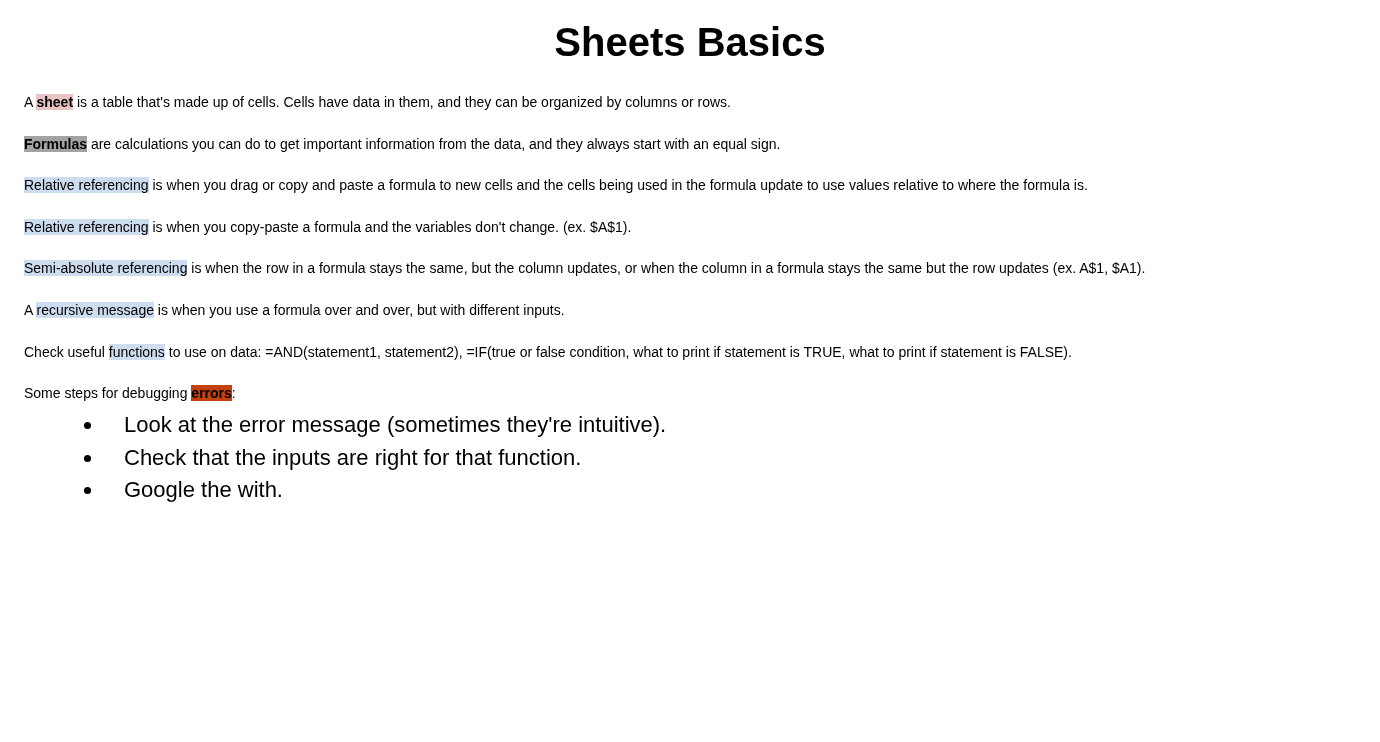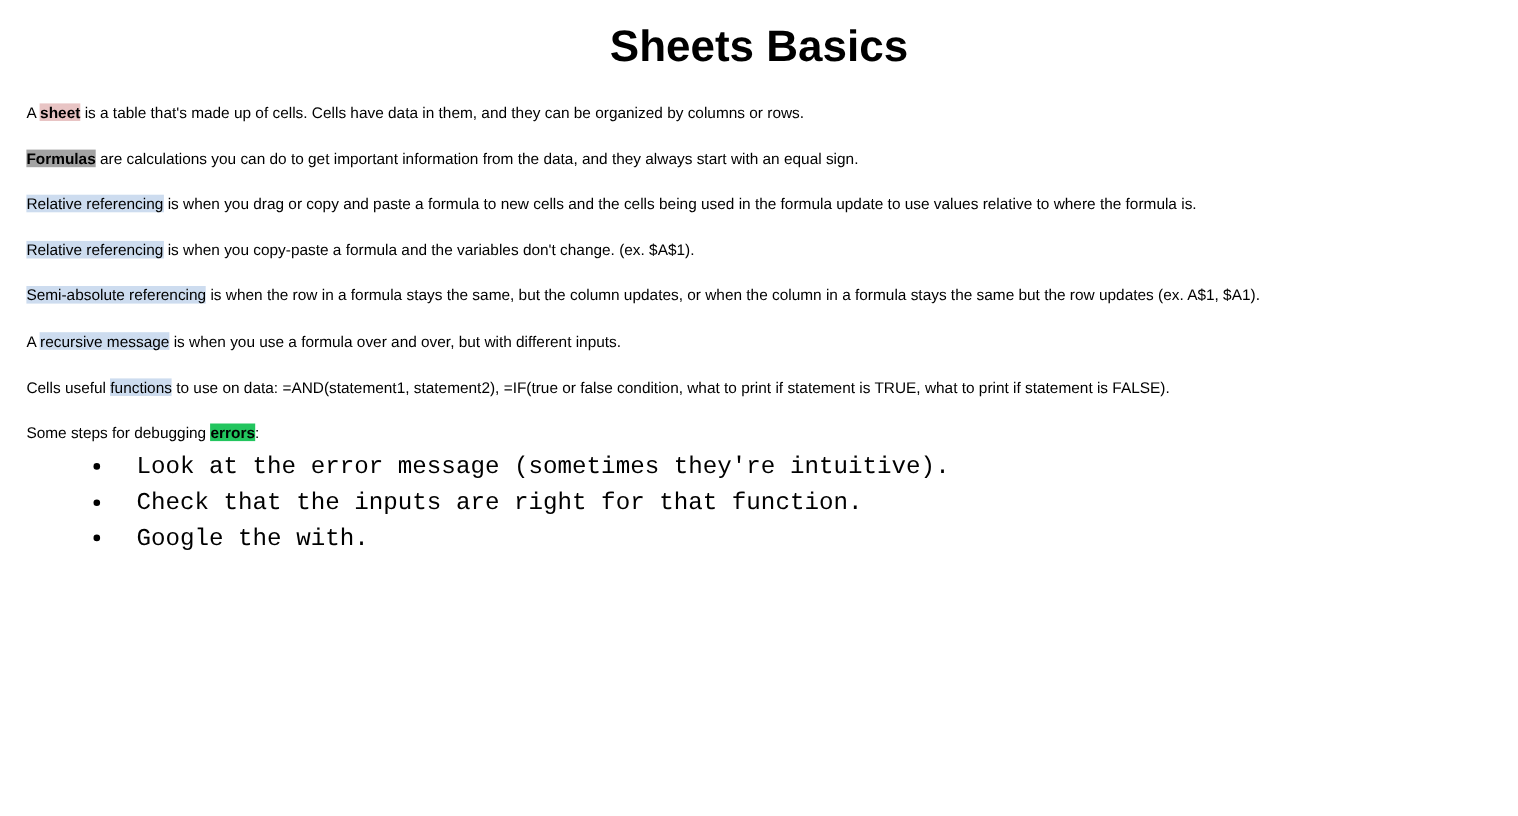--- a/index.html
+++ b/index.html
@@ -20,30 +20,29 @@
       font-size: 14px;
       line-height: 1.4;
       margin-bottom: 22px;
     }
     p.tight { margin-bottom: 6px; }
     ul {
       list-style: disc;
       padding-left: 80px;
       font-size: 22px;
       line-height: 1.4;
-      font-family: Liberation Mono, monospace;
     }
     li {
       padding-left: 20px;
       margin-bottom: 2px;
     }
     .hl-red    { background-color: #e8c4c4; font-weight: 700; }
     .hl-green  { background-color: #a3a3a3; font-weight: 700; }
     .hl-blue   { background-color: #cddcef; font-weight: 400; }
-    .hl-orange { background-color: #22c55e; font-weight: 700; text-align: center; }
+    .hl-orange { background-color: #c2410c; font-weight: 700; text-align: center; }
   </style>
 </head>
 <body>
 
 <h1>Sheets Basics</h1>
 
 <p>
   <span>A </span><span class="hl-red">sheet</span><span> is a table that's made up of cells. Cells have data in them, and they can be organized by columns or rows.</span>
 </p>
 
@@ -61,21 +60,21 @@
 
 <p>
   <span class="hl-blue">Semi-absolute referencing</span><span> is when the row in a formula stays the same, but the column updates, or when the column in a formula stays the same but the row updates (ex. A$1,  $A1).</span>
 </p>
 
 <p>
   <span>A </span><span class="hl-blue">recursive message</span><span> is when you use a formula over and over, but with different inputs.</span>
 </p>
 
 <p>
-  <span>Cells useful </span><span class="hl-blue">functions</span><span> to use on data: =AND(statement1, statement2), =IF(true or false condition, what to print if statement is TRUE, what to print if statement is FALSE).</span>
+  <span>Check useful </span><span class="hl-blue">functions</span><span> to use on data: =AND(statement1, statement2), =IF(true or false condition, what to print if statement is TRUE, what to print if statement is FALSE).</span>
 </p>
 
 <p class="tight">
   <span>Some steps for debugging </span><span class="hl-orange">errors</span><span>:</span>
 </p>
 
 <ul>
   <li>Look at the error message (sometimes they're intuitive).</li>
   <li>Check that the inputs are right for that function.</li>
   <li>Google the with.</li>

